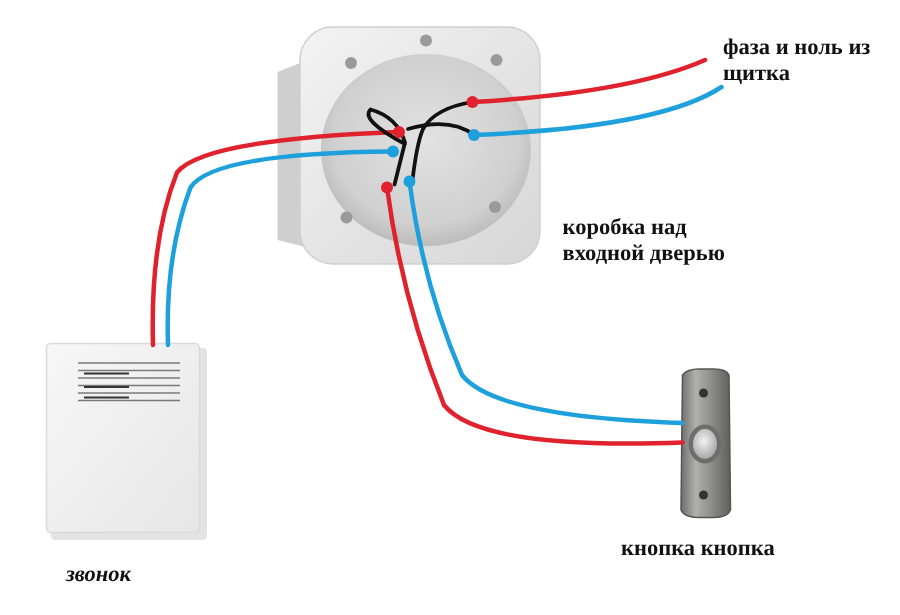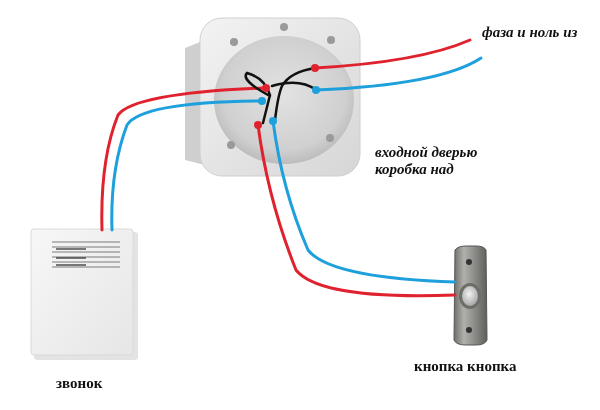--- a/index.html
+++ b/index.html
@@ -1,23 +1,23 @@
 <!DOCTYPE html>
 <html><head>
 <meta charset="utf-8">
 <style>
   html, body { margin:0; padding:0; background:#ffffff; }
   body { width:600px; height:410px; position:relative; overflow:hidden; font-family:"DejaVu Serif", serif; }
   svg.diagram { position:absolute; left:0; top:0; }
   .label { position:absolute; font-family:"Liberation Serif", "DejaVu Serif", serif; font-weight:bold; color:#111; line-height:17px; font-size:15px; }
   #lbl-supply { left:482px; top:24px; }
   #lbl-box { left:375px; top:144px; }
-  #lbl-chime { left:56px; top:375px; }
+  #lbl-chime { left:44px; top:375px;font-style:italic; }
   #lbl-button { left:414px; top:358px; }
-  .label span { display:block;font-style:italic; }
+  .label span { display:block; }
 </style>
 </head>
 <body>
 
 <svg class="diagram" width="600" height="410" viewBox="0 0 600 410">
   <defs>
     <linearGradient id="boxGrad" x1="0" y1="0" x2="1" y2="1">
       <stop offset="0" stop-color="#f3f3f3"></stop>
       <stop offset="1" stop-color="#d6d6d6"></stop>
     </linearGradient>
@@ -104,19 +104,20 @@
     <circle cx="316" cy="90" r="4" fill="#1ea0dc"></circle>
     <circle cx="266" cy="88" r="4" fill="#e0222e"></circle>
     <circle cx="262" cy="101" r="4" fill="#1ea0dc"></circle>
     <circle cx="258" cy="125" r="4" fill="#e0222e"></circle>
     <circle cx="273" cy="121" r="4" fill="#1ea0dc"></circle>
   </g>
 </svg>
 
 <div class="label" id="lbl-supply">
   <span>фаза и ноль из</span>
+  <span>щитка</span>
 </div>
 <div class="label" id="lbl-box">
+  <span>коробка над</span>
   <span>входной дверью</span>
-  <span>коробка над</span>
 </div>
 <div class="label" id="lbl-chime">звонок</div>
 <div class="label" id="lbl-button">кнопка кнопка</div>
 
 </body></html>

